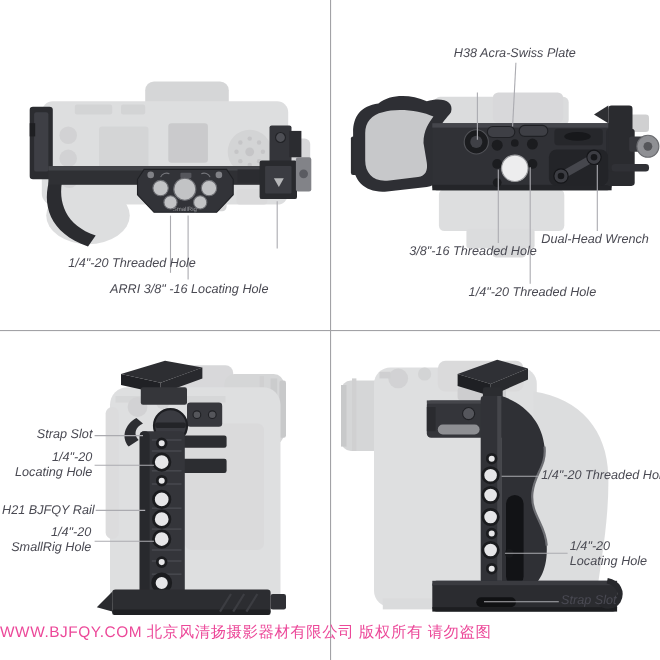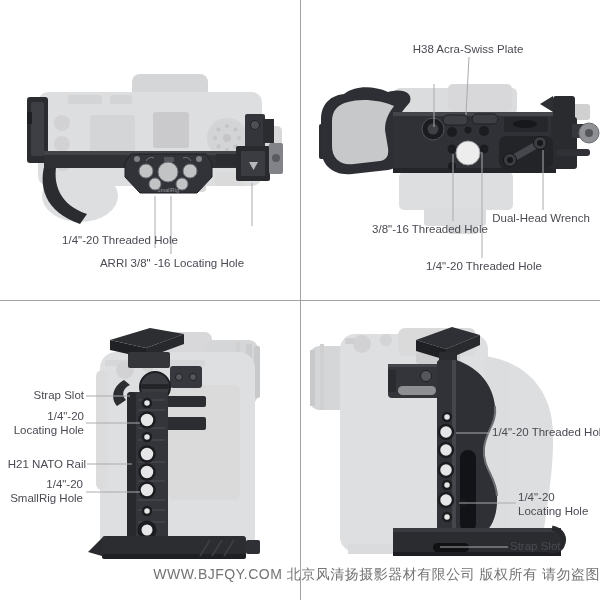--- a/index.html
+++ b/index.html
@@ -1,24 +1,24 @@
 <!DOCTYPE html>
 <html><head>
 <meta charset="utf-8">
 <style>
   html,body{margin:0;padding:0;background:#ffffff;}
   .canvas{position:relative;width:600px;height:600px;background:#ffffff;overflow:hidden;
           font-family:"Liberation Sans", sans-serif;}
   .divider-v{position:absolute;left:300px;top:0;width:1px;height:600px;background:#a2a2a6;}
   .divider-h{position:absolute;left:0;top:300px;width:600px;height:1px;background:#a2a2a6;}
   .quad{position:absolute;width:300px;height:300px;}
-  .label{position:absolute;font-size:11.5px;line-height:13.5px;color:#4a4a53;}
+  .label{position:absolute;font-size:11.5px;line-height:13.5px;color:#4a4a53;font-style:italic;}
   .c{text-align:center;} .r{text-align:right;} .l{text-align:left;}
-  .watermark{position:absolute;left:0;top:566px;width:600px;text-align:right;
-             font-size:14px;letter-spacing:.5px;color:#737373;}
+  .watermark{position:absolute;left:0;top:566px;width:600px;text-align:left;
+             font-size:14px;letter-spacing:.5px;color:#ec4899;}
 </style>
 </head>
 <body>
 
 <div class="canvas">
 
   <svg class="quad" style="left:0;top:0" viewBox="0 0 300 300">
     <g opacity="0.55">
       <rect x="132" y="74" width="76" height="26" rx="8" fill="#b4b5b7"></rect>
       <rect x="38" y="92" width="224" height="94" rx="10" fill="#c3c4c6"></rect>
@@ -215,21 +215,21 @@
         <path d="M86,123 H140"></path>
         <path d="M87,164 H132"></path>
         <path d="M86,192 H140"></path>
     </g>
   </svg>
   <div class="label r" style="left:4px;top:389px;width:80px">Strap Slot</div>
   <div class="label r" style="left:0;top:410px;width:84px">
     <div>1/4"-20</div>
     <div>Locating Hole</div>
   </div>
-  <div class="label r" style="left:0;top:458px;width:86px">H21 NATO Rail</div>
+  <div class="label r" style="left:0;top:458px;width:86px">H21 BJFQY Rail</div>
   <div class="label r" style="left:0;top:478px;width:83px">
     <div>1/4"-20</div>
     <div>SmallRig Hole</div>
   </div>
 
   <svg class="quad" style="left:300px;top:300px" viewBox="0 0 300 300">
     <g opacity="0.55">
       <rect x="10" y="46" width="48" height="64" rx="9" fill="#b4b5b7"></rect>
       <rect x="10" y="50" width="5" height="56" fill="#9c9da0"></rect>
       <rect x="20" y="44" width="4" height="66" fill="#aaabad"></rect>

